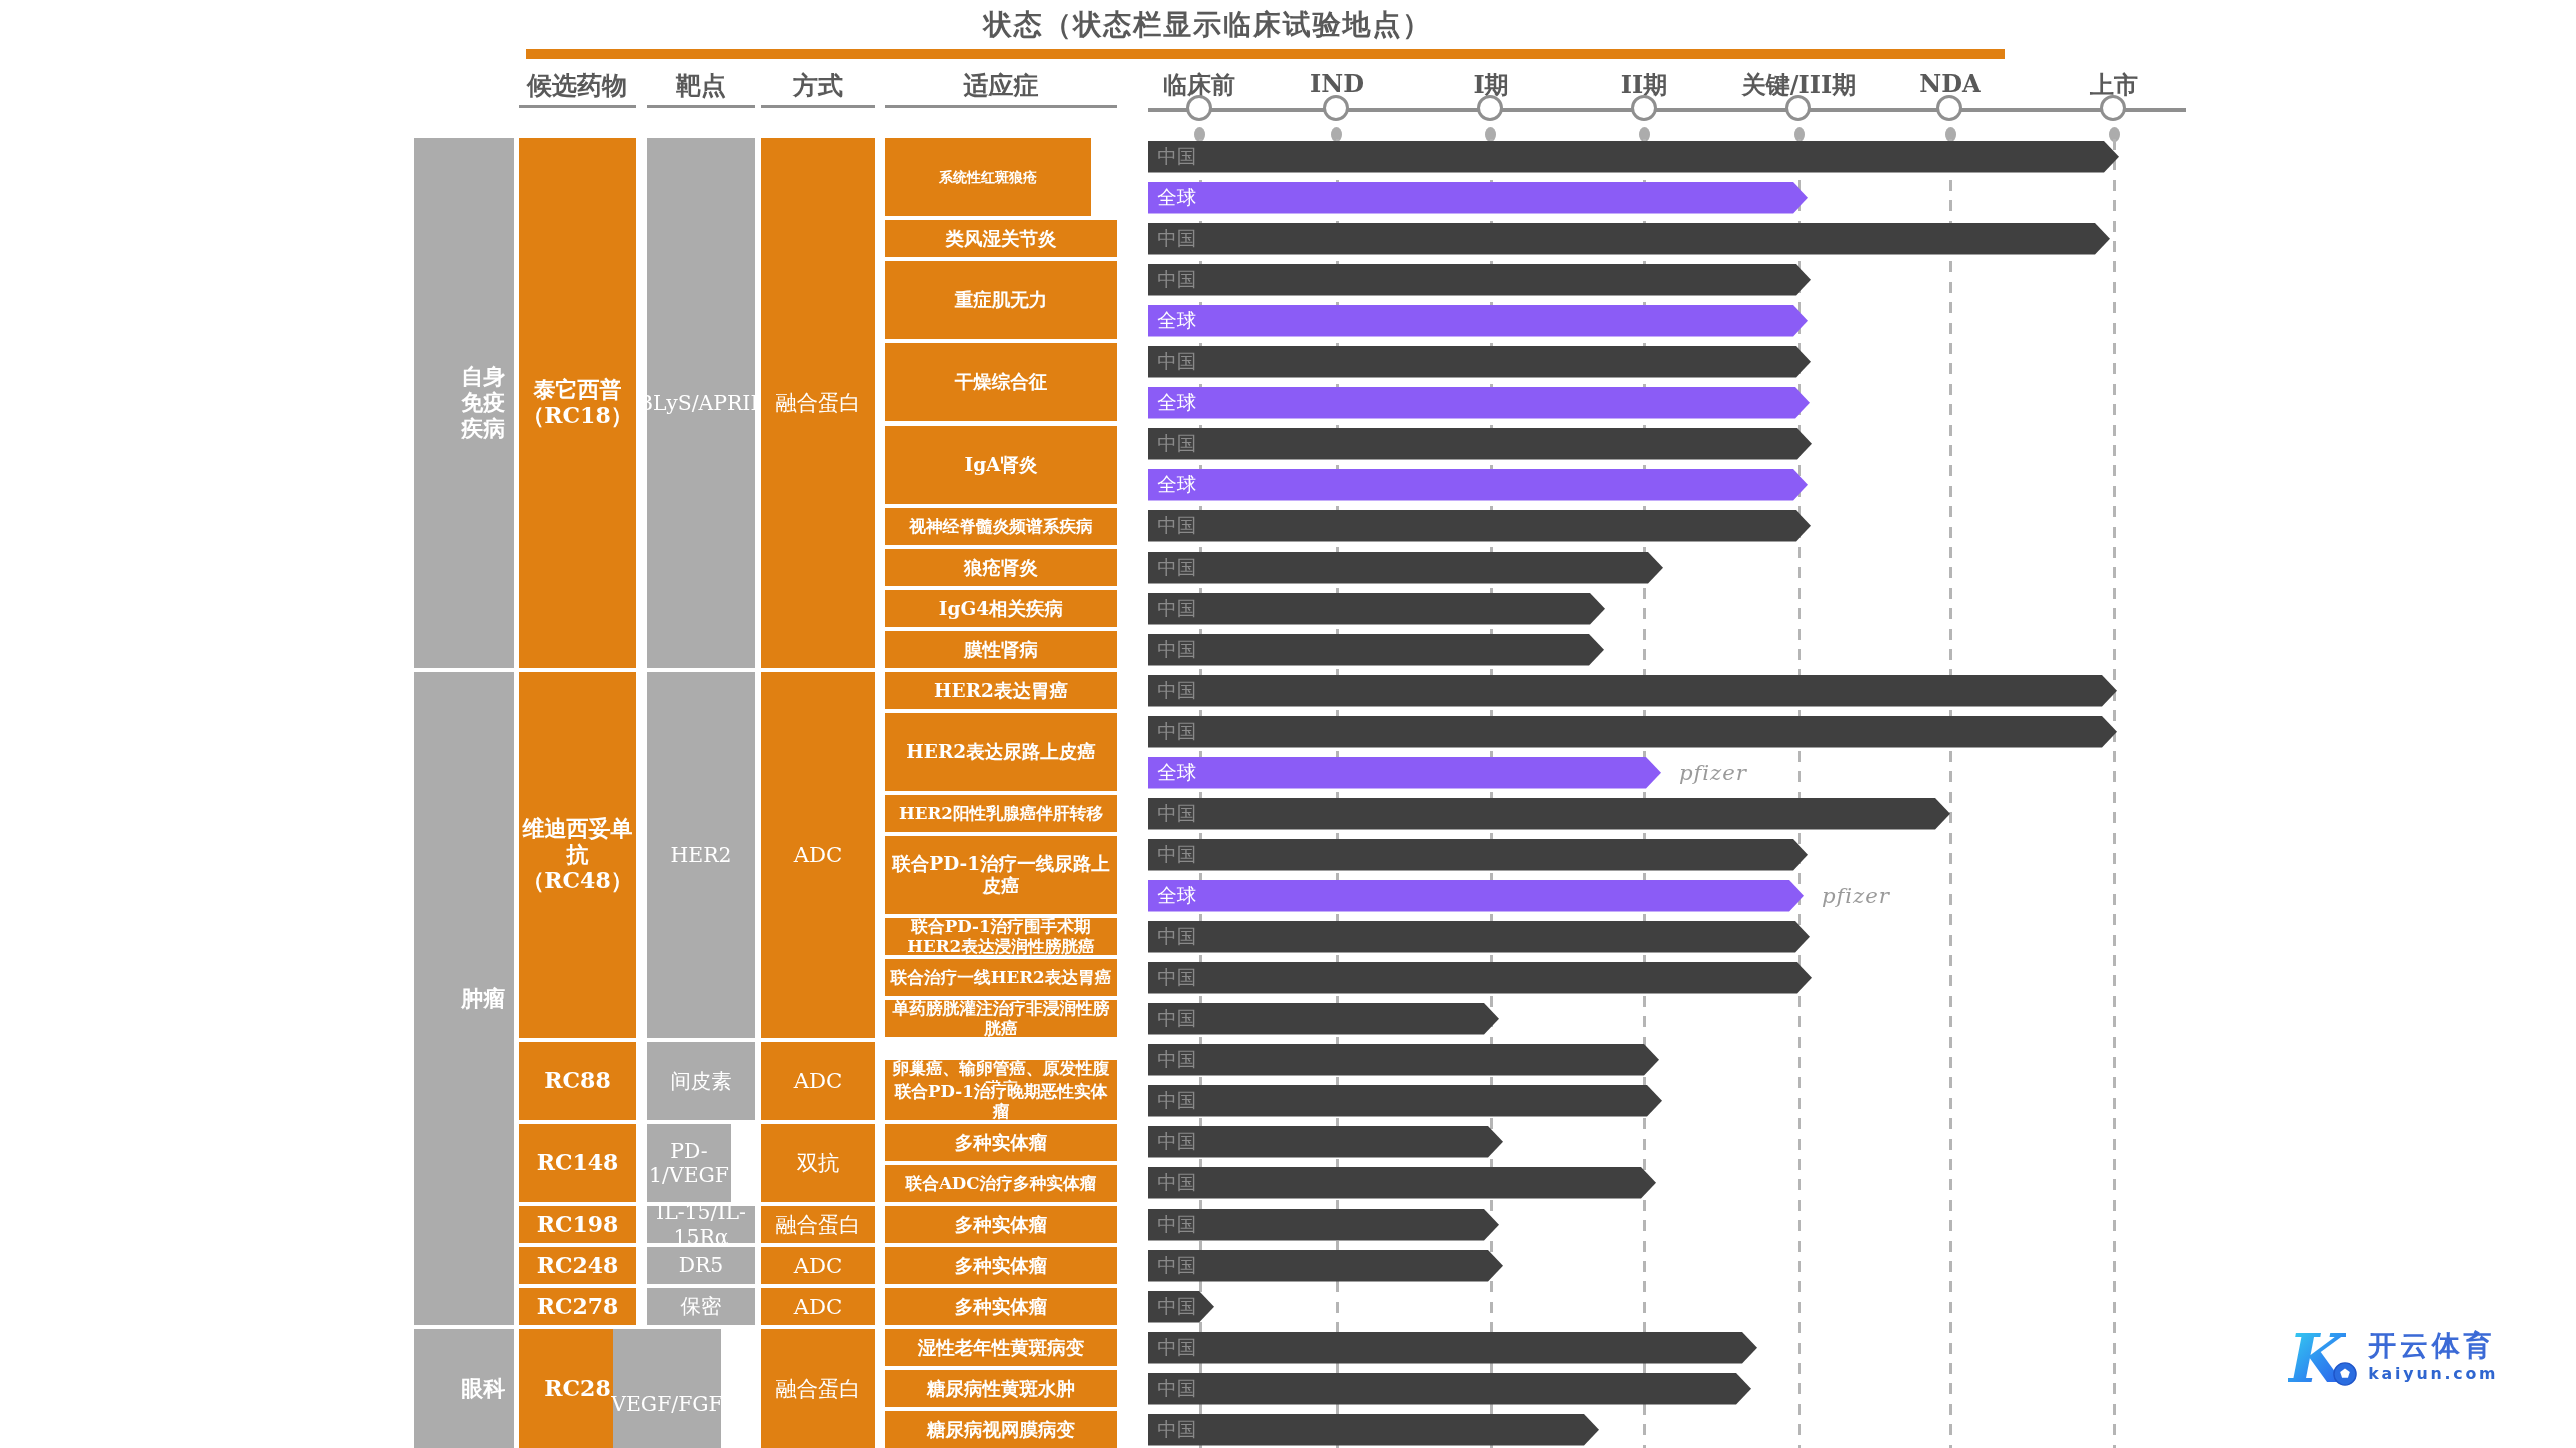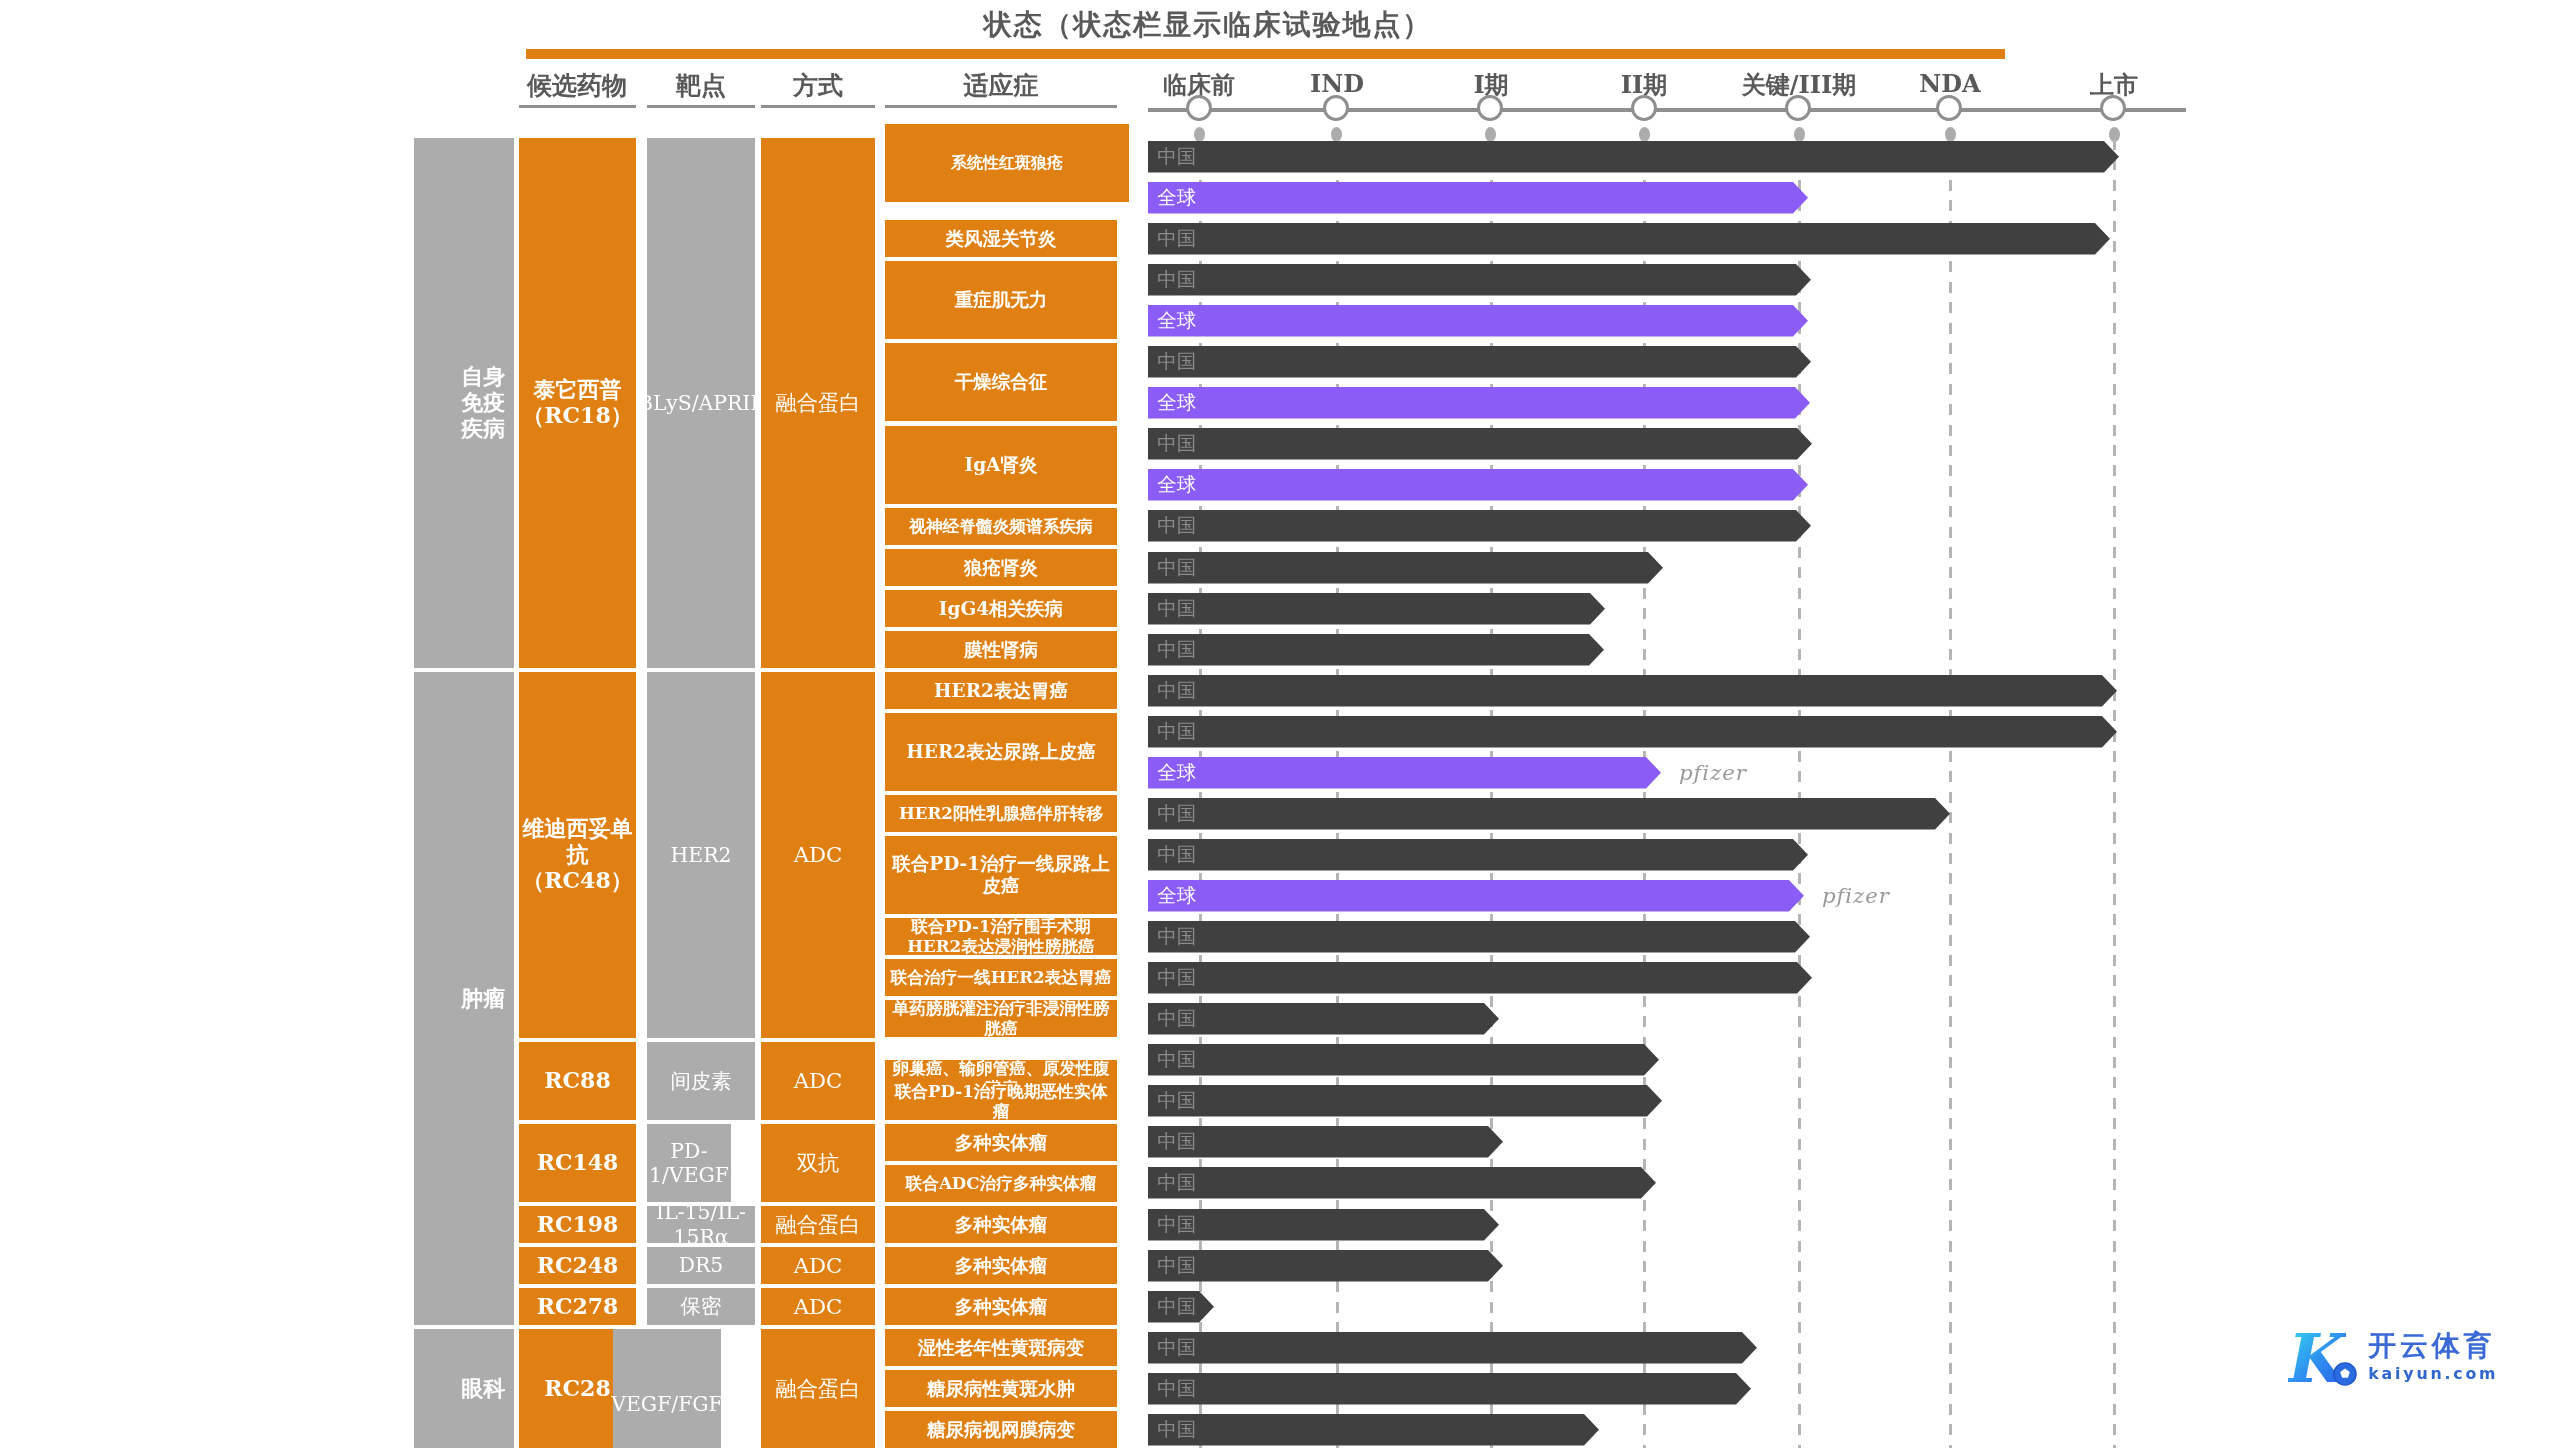--- a/index.html
+++ b/index.html
@@ -123,21 +123,21 @@
       <div class="box orange mod" style="left: 761px; top: 1206px; width: 114px; height: 37px;">融合蛋白</div>
       <div class="box orange drug" style="left: 519px; top: 1247px; width: 117px; height: 37px;">RC248</div>
       <div class="box gray tgt" style="left: 647px; top: 1247px; width: 108px; height: 37px;">DR5</div>
       <div class="box orange mod" style="left: 761px; top: 1247px; width: 114px; height: 37px;">ADC</div>
       <div class="box orange drug" style="left: 519px; top: 1288px; width: 117px; height: 37px;">RC278</div>
       <div class="box gray tgt" style="left: 647px; top: 1288px; width: 108px; height: 37px;">保密</div>
       <div class="box orange mod" style="left: 761px; top: 1288px; width: 114px; height: 37px;">ADC</div>
       <div class="box orange drug" style="left: 519px; top: 1329px; width: 117px; height: 119px;">RC28</div>
       <div class="box gray tgt" style="left: 613px; top: 1329px; width: 108px; height: 150px;">VEGF/FGF</div>
       <div class="box orange mod" style="left: 761px; top: 1329px; width: 114px; height: 119px;">融合蛋白</div>
-      <div class="box orange ind" style="left: 885px; top: 124px; width: 244px; height: 78px; font-size: 16px;">系统性红斑狼疮</div>
+      <div class="box orange ind" style="left: 885px; top: 138px; width: 206px; height: 78px; font-size: 14px;">系统性红斑狼疮</div>
       <div class="box orange ind" style="left: 885px; top: 220px; width: 232px; height: 37px; font-size: 18.5px;">类风湿关节炎</div>
       <div class="box orange ind" style="left: 885px; top: 261px; width: 232px; height: 78px; font-size: 18.5px;">重症肌无力</div>
       <div class="box orange ind" style="left: 885px; top: 343px; width: 232px; height: 78px; font-size: 18.5px;">干燥综合征</div>
       <div class="box orange ind" style="left: 885px; top: 426px; width: 232px; height: 78px; font-size: 18.5px;">IgA肾炎</div>
       <div class="box orange ind" style="left: 885px; top: 508px; width: 232px; height: 37px; font-size: 16.7px;">视神经脊髓炎频谱系疾病</div>
       <div class="box orange ind" style="left: 885px; top: 549px; width: 232px; height: 37px; font-size: 18.5px;">狼疮肾炎</div>
       <div class="box orange ind" style="left: 885px; top: 590px; width: 232px; height: 37px; font-size: 18.5px;">IgG4相关疾病</div>
       <div class="box orange ind" style="left: 885px; top: 631px; width: 232px; height: 37px; font-size: 18.5px;">膜性肾病</div>
       <div class="box orange ind" style="left: 885px; top: 672px; width: 232px; height: 37px; font-size: 18.5px;">HER2表达胃癌</div>
       <div class="box orange ind" style="left: 885px; top: 713px; width: 232px; height: 78px; font-size: 18.5px;">HER2表达尿路上皮癌</div>

